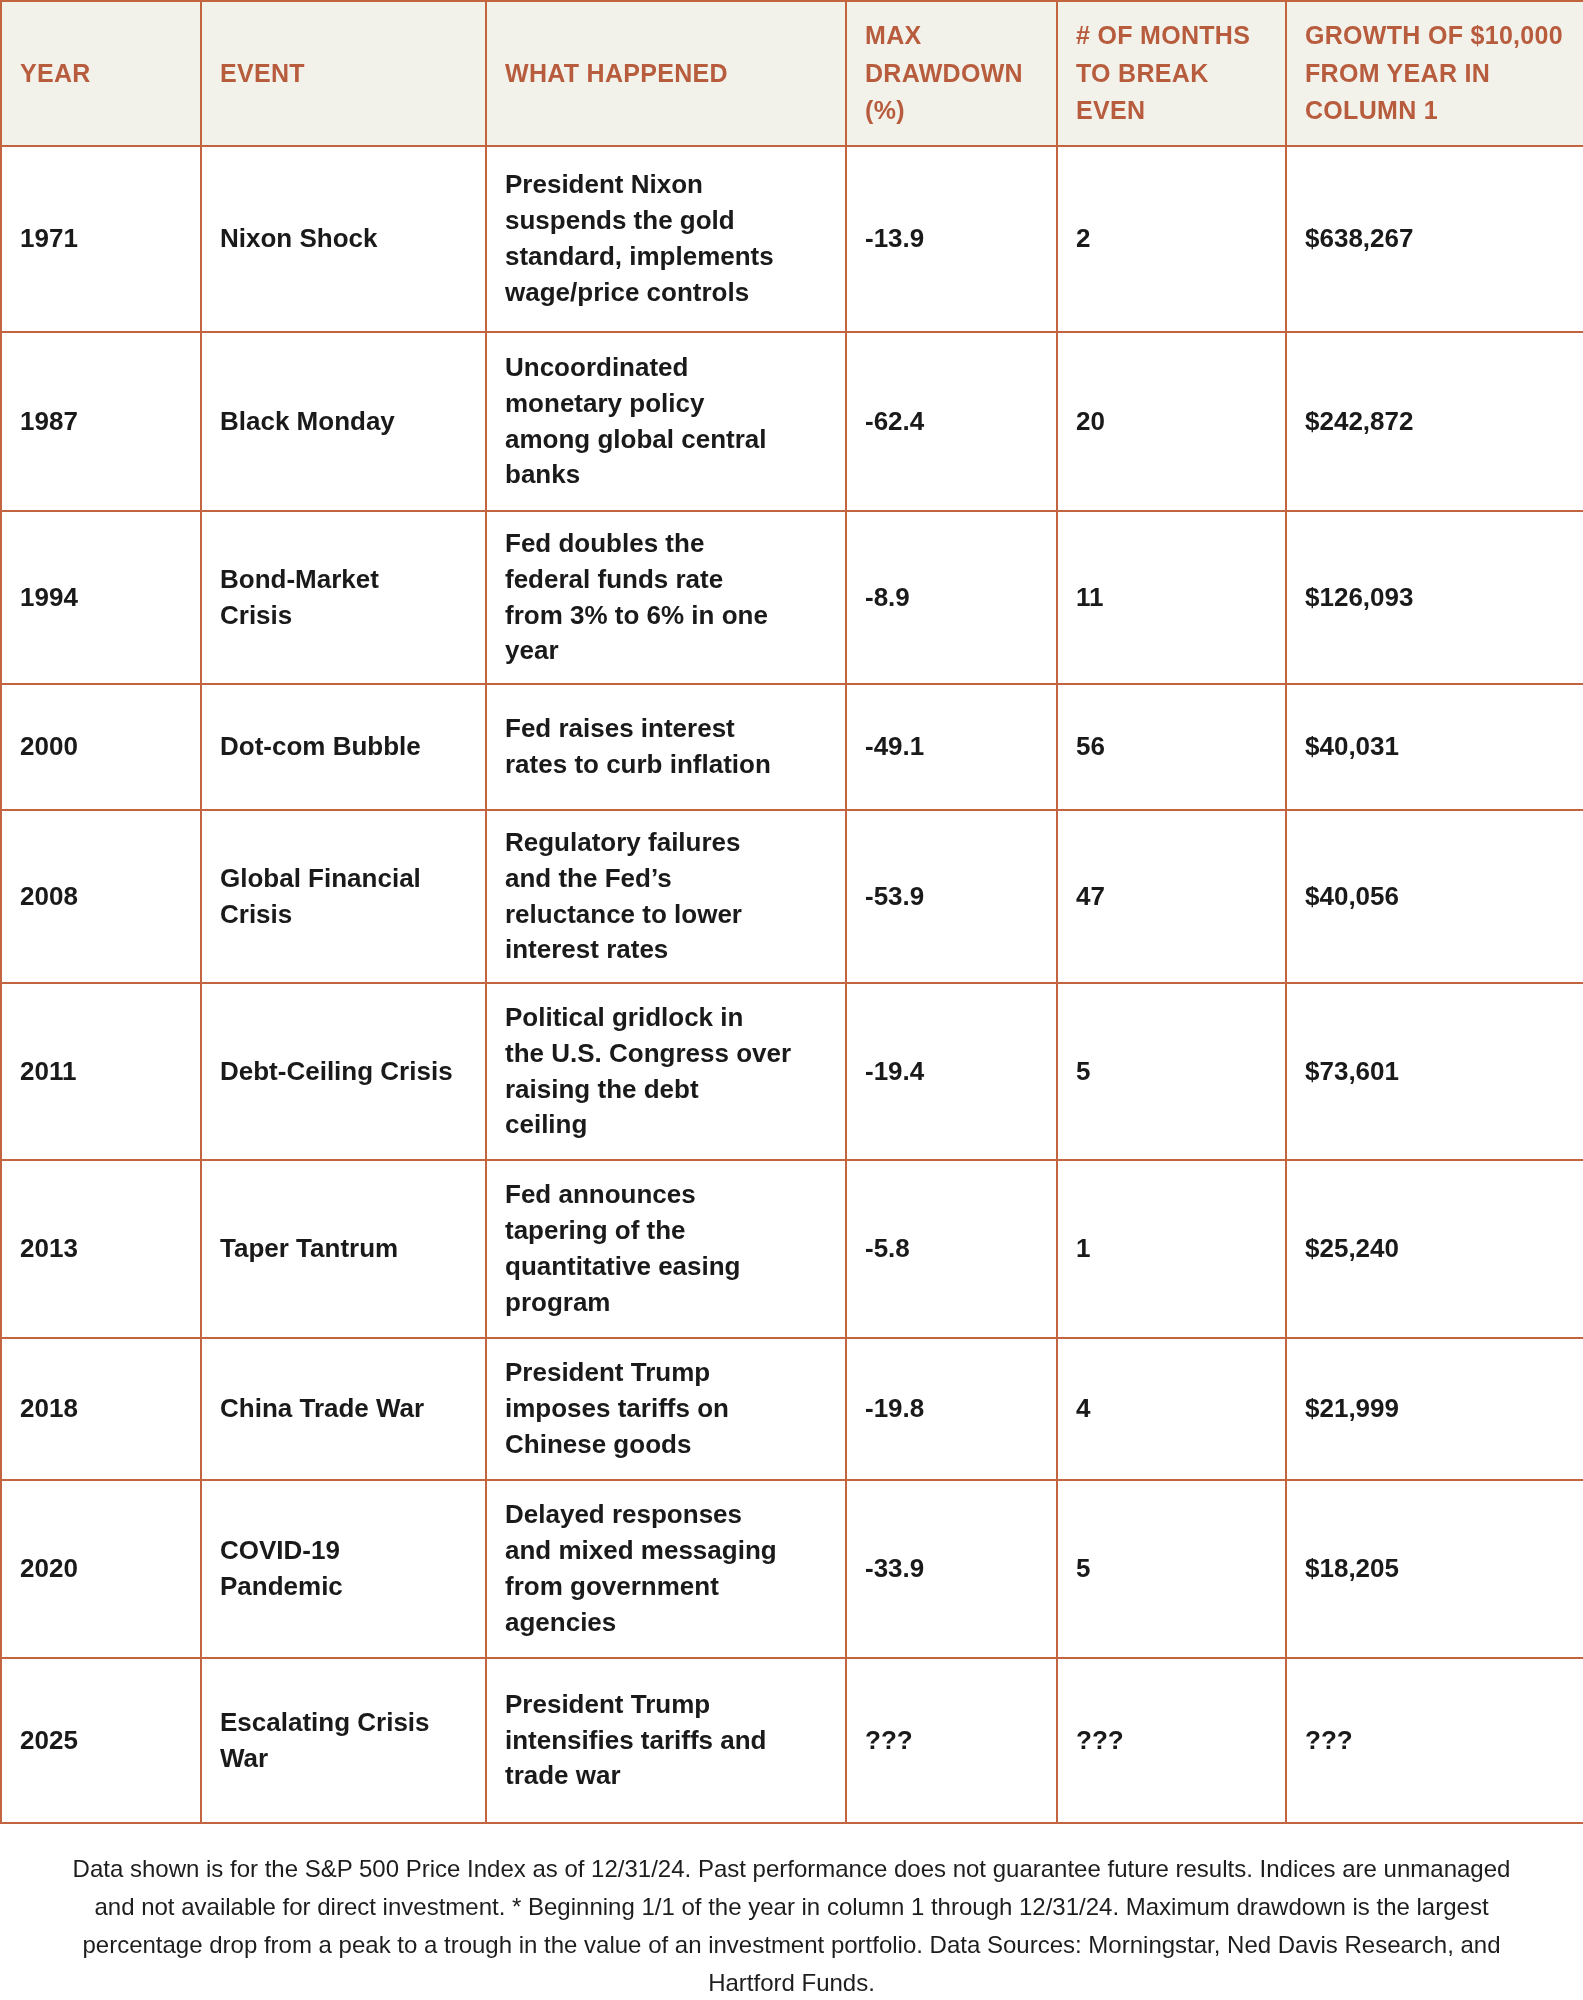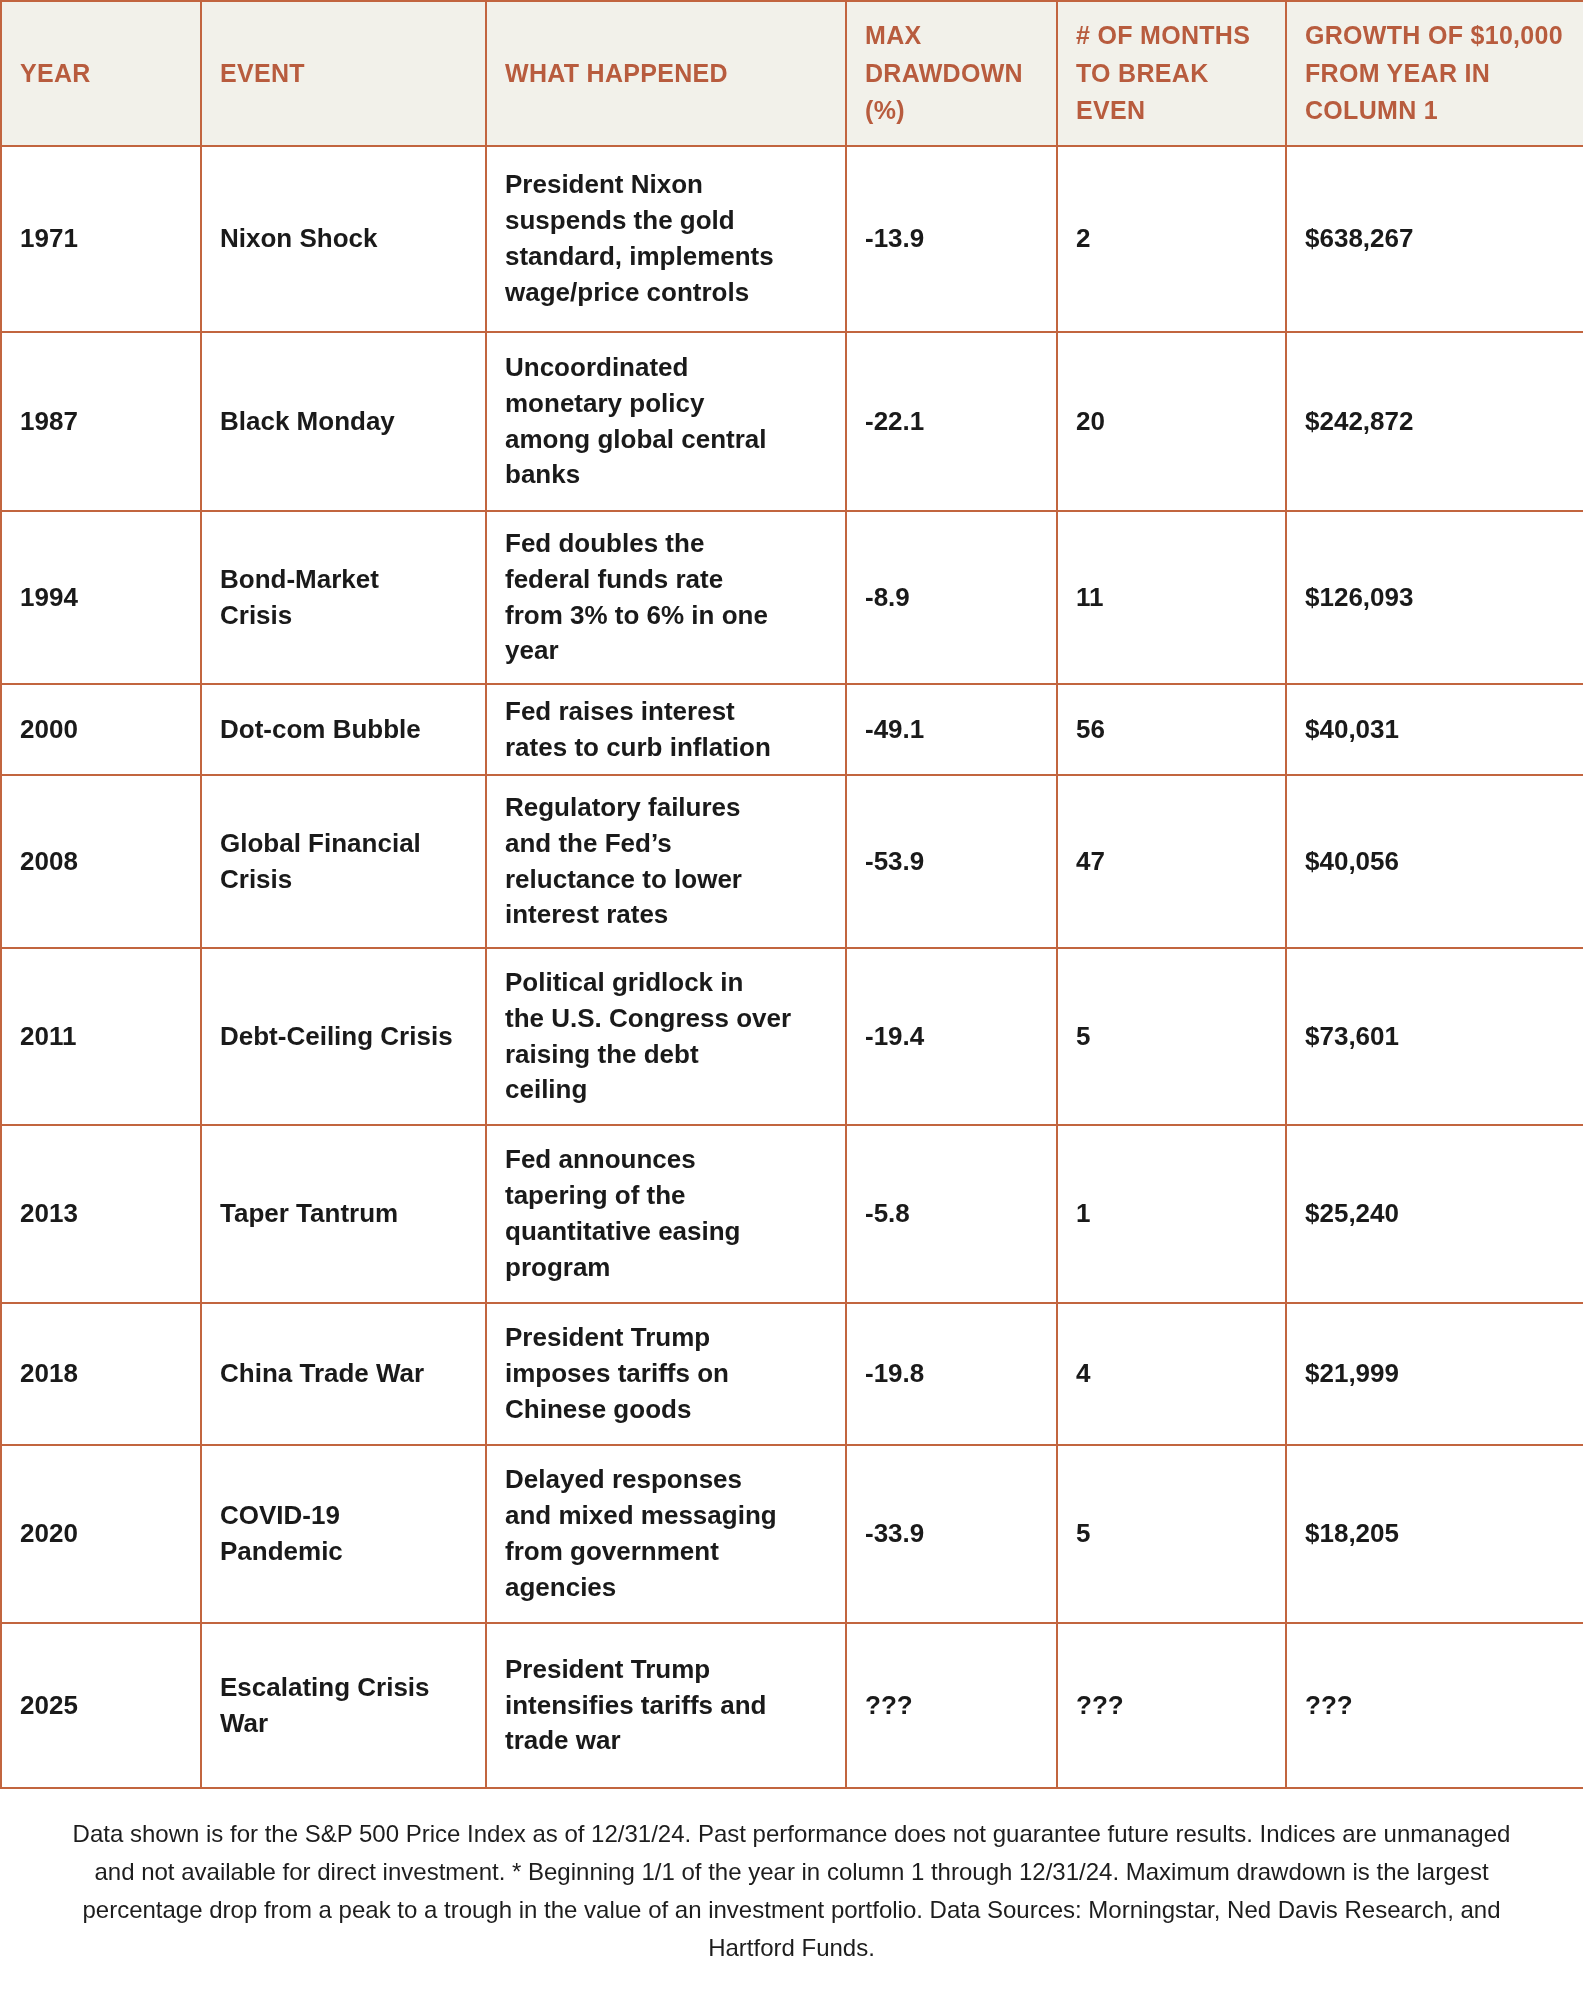--- a/index.html
+++ b/index.html
@@ -57,21 +57,21 @@
     font-weight: bold;
     font-size: 26px;
     line-height: 1.38;
   }
   .crisis-table tbody td.pre { white-space: pre-line; margin-left: 12px; }
 
   
   .crisis-table tbody tr:nth-child(1)  { height: 186px; }
   .crisis-table tbody tr:nth-child(2)  { height: 179px; }
   .crisis-table tbody tr:nth-child(3)  { height: 173px; }
-  .crisis-table tbody tr:nth-child(4)  { height: 91px; }
+  .crisis-table tbody tr:nth-child(4)  { height: 126px; }
   .crisis-table tbody tr:nth-child(5)  { height: 173px; }
   .crisis-table tbody tr:nth-child(6)  { height: 177px; }
   .crisis-table tbody tr:nth-child(7)  { height: 178px; }
   .crisis-table tbody tr:nth-child(8)  { height: 142px; }
   .crisis-table tbody tr:nth-child(9)  { height: 178px; }
   .crisis-table tbody tr:nth-child(10) { height: 165px; }
 
   .disclaimer {
     margin: 26px auto 0 auto;
     width: 1520px;
@@ -120,21 +120,21 @@
       <td>$638,267</td>
     </tr>
 
     <tr>
       <td>1987</td>
       <td class="pre">Black Monday</td>
       <td class="pre">Uncoordinated
 monetary policy
 among global central
 banks</td>
-      <td>-22.1</td>
+      <td>-62.4</td>
       <td>20</td>
       <td>$242,872</td>
     </tr>
 
     <tr>
       <td>1994</td>
       <td class="pre">Bond-Market
 Crisis</td>
       <td class="pre">Fed doubles the
 federal funds rate

